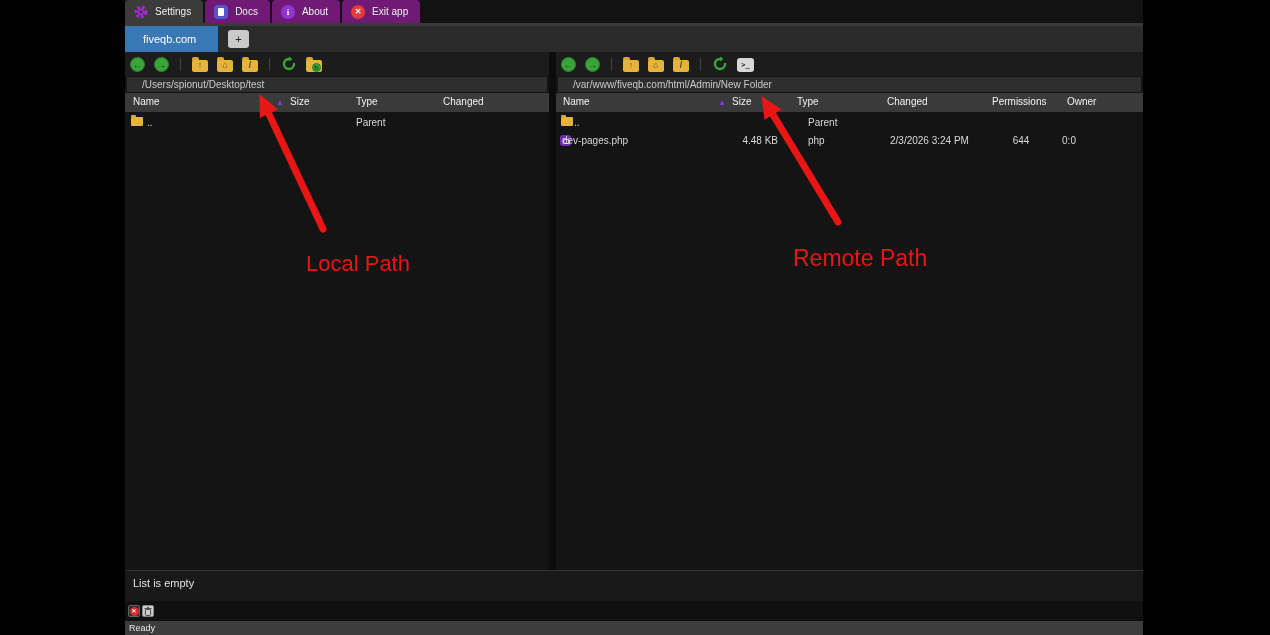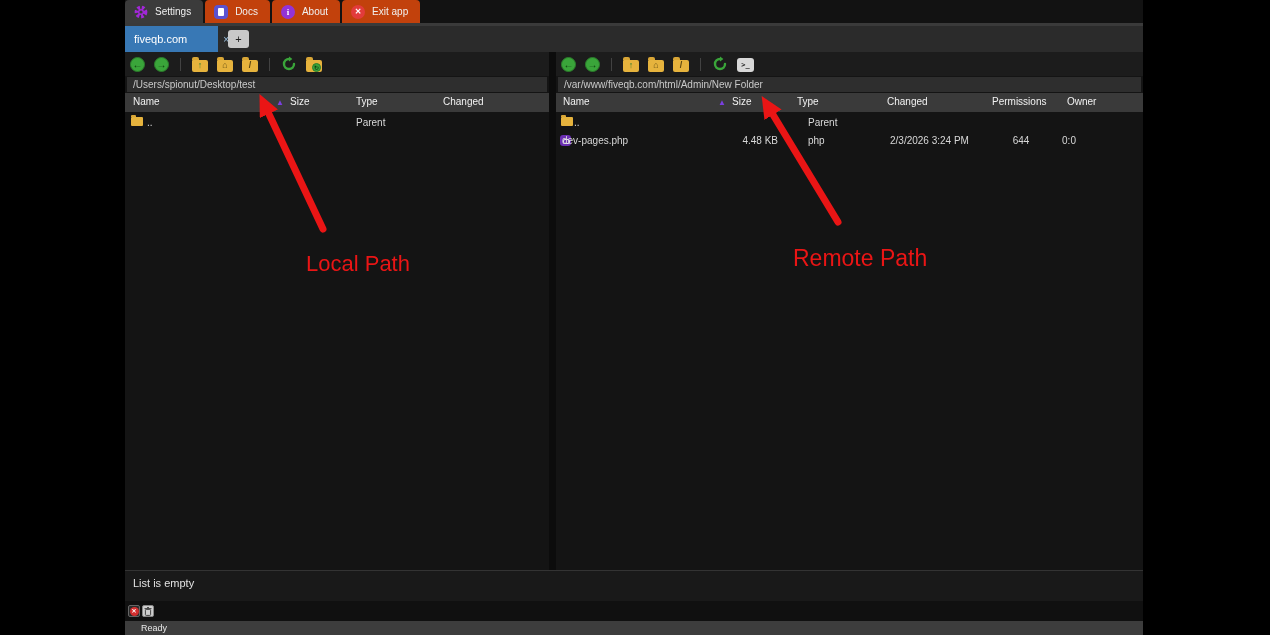--- a/index.html
+++ b/index.html
@@ -5,37 +5,37 @@
   * { margin:0; padding:0; box-sizing:border-box; }
   html,body { width:1270px; height:635px; background:#000; overflow:hidden;
               font-family:"Liberation Sans", sans-serif; }
   #stage { position:relative; width:1020px; height:635px; background:#000; }
   #app { position:absolute; left:125px; top:0; width:1018px; height:635px;
          display:flex; flex-direction:column; background:#0c0c0c; }
 
   
   .menubar { height:23px; background:#121212; display:flex; gap:2px; }
   .menutab { height:23px; display:flex; align-items:center; gap:7px; padding:0 12px 0 9px;
-             background:#c2410c; border-radius:4px 4px 0 0; cursor:pointer; }
+             background:#701a75; border-radius:4px 4px 0 0; cursor:pointer; }
   .menutab.active { background:#3b3b3b; }
   .menutab .mlabel { font-size:10px; color:#f0f0f0; white-space:nowrap; }
   .mt-ic { width:14px; height:14px; border-radius:50%; display:flex; align-items:center;
            justify-content:center; flex:0 0 auto; }
   .ic-docs { background:#5b52cf; border-radius:4px; }
   .ic-docs .doc { width:6px; height:8px; background:#fff; border-radius:1px; }
   .ic-about { background:#9333d6; color:#fff; font-size:9px; font-weight:bold;
               font-family:"Liberation Serif", serif; }
   .ic-exit { background:#e23b3b; color:#fff; font-size:8px; font-weight:bold; }
 
   
   .tabbar { height:29px; background:#2b2b2b; border-top:3px solid #3a3a3a;
             display:flex; align-items:stretch; }
   .sitetab { width:93px; background:#3878b5; color:#fff; font-size:11px;
              display:flex; align-items:center; justify-content:space-between;
-             padding:0 9px; cursor:pointer;gap:36px; }
+             padding:0 18px; cursor:pointer;gap:36px; }
   .sitetab .closex { color:#9dc2e0; font-size:10px; }
   .plusbtn { width:21px; height:18px; background:#c9c9c9; border-radius:3px;
              margin-left:10px; align-self:center; display:flex; align-items:center;
              justify-content:center; font-size:11px; color:#222; cursor:pointer; }
 
   
   .panes { height:518px; display:flex; background:#0c0c0c; }
   .panel { display:flex; flex-direction:column; background:#141414; }
   .panel.left { width:424px; }
   .pane-divider { width:7px; background:#0c0c0c; }
@@ -59,21 +59,21 @@
   .termbtn { width:17px; height:14px; background:#d8d8d8; border-radius:3px;
              margin-top:1px; display:flex; align-items:center; justify-content:center;
              font-size:7px; font-weight:bold; color:#222;
              font-family:"DejaVu Sans Mono", monospace; cursor:pointer; }
   .folder .badge { position:absolute; right:1px; bottom:0px; width:9px; height:9px;
                    border-radius:50%; background:#3aa53a; border:1px solid #2b7d2b;
                    display:flex; align-items:center; justify-content:center;
                    font-size:6px; color:#0e3a0e; font-weight:bold; }
 
   .pathbar { height:15px; margin:1px 2px 1px 2px; background:#2e2e2e;
-             font-size:10px; color:#c9c9c9; line-height:15px; padding-left:6px;
+             font-size:10px; color:#c9c9c9; line-height:15px; padding-left:15px;
              white-space:nowrap; overflow:hidden; cursor:text; }
 
   .thead { height:19px; background:#3a3a3a; position:relative; }
   .thead span { position:absolute; top:3px; font-size:10px; font-weight:normal;
                 color:#f2f2f2; cursor:pointer; }
   .sort { color:#7a3fe0 !important; font-size:8px !important; top:5px !important; }
 
   .tbody { flex:1; position:relative; background:#141414; overflow:hidden; }
   .frow { position:absolute; left:0; width:100%; height:18px; cursor:pointer; }
   .frow span { position:absolute; top:3px; font-size:10px; color:#d8d8d8;
@@ -93,21 +93,21 @@
   .iconsrow { height:20px; background:#101010; display:flex; align-items:center;
               gap:2px; padding-left:3px; }
   .sq { width:12px; height:12px; border-radius:2px; display:flex; align-items:center;
         justify-content:center; cursor:pointer; }
   .sq.cancel { background:#2b2b2b; border:1px solid #666; }
   .sq.cancel .rc { width:9px; height:9px; border-radius:50%; background:#d32f2f;
                    color:#fff; font-size:6px; font-weight:bold; display:flex;
                    align-items:center; justify-content:center; line-height:1; }
   .sq.trash { background:#cfcfcf; border:1px solid #888; }
   .statusbar { height:14px; background:#3d3d3d; font-size:9px; color:#e8e8e8;
-               line-height:14px; padding-left:16px; }
+               line-height:14px; padding-left:4px; }
 
   
   #annot-svg { position:absolute; left:0; top:0; width:1270px; height:635px;
                pointer-events:none; }
   .annot-label { position:absolute; color:#ea1515; pointer-events:none;
                  white-space:nowrap;margin-left:28px; }
   #local-label { left:278px; top:251px; font-size:22px; }
   #remote-label { left:765px; top:245px; font-size:23px; }
 </style>
 </head>

